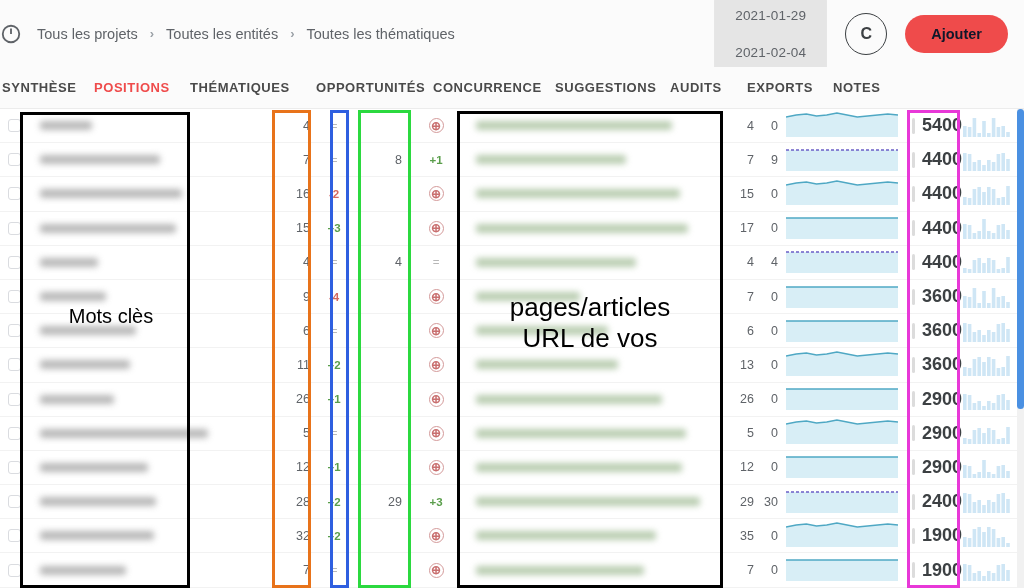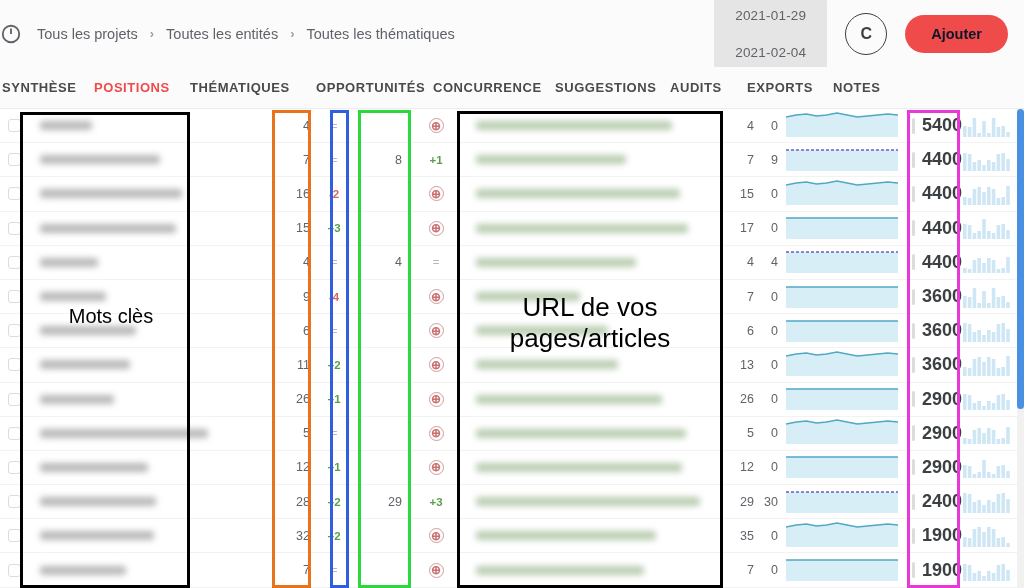--- a/index.html
+++ b/index.html
@@ -748,15 +748,15 @@
 
 <div class="anno anno-kw"></div>
 <div class="anno anno-orange"></div>
 <div class="anno anno-blue"></div>
 <div class="anno anno-green"></div>
 <div class="anno anno-url"></div>
 <div class="anno anno-magenta"></div>
 
 <div class="anno-label label-kw">Mots clès</div>
 <div class="anno-label label-url" id="urlLabel">
+    <div>pages/articles</div>
     <div>URL de vos</div>
-    <div>pages/articles</div>
   </div>
 
 </body></html>

